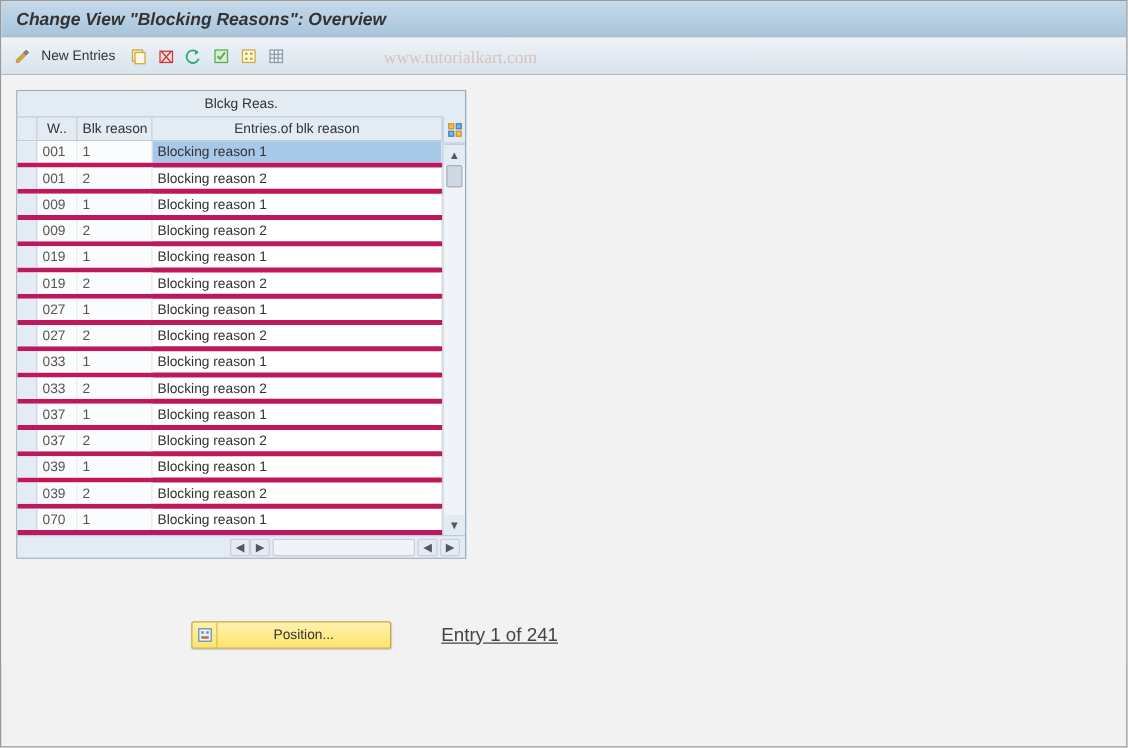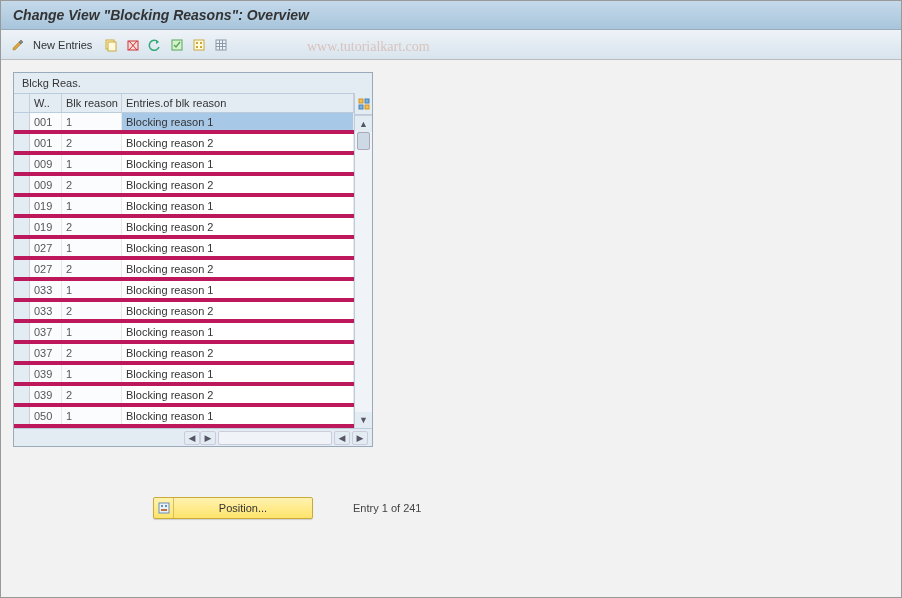--- a/index.html
+++ b/index.html
@@ -55,20 +55,21 @@
       font-family: Georgia, serif;
       pointer-events: none;
       z-index: 100;
       margin-left: 16px;
     }
     .content { padding: 12px; background: #f2f2f2; }
     .table-container {
       border: 1px solid #9ab;
       background: #e4ecf3;
       width: 360px;
+      text-align: center;
     }
     .table-title {
       background: #e4ecf3;
       padding: 4px 8px;
       font-size: 11px;
       color: #333;
     }
     .grid-wrap { display: flex; }
     .grid-main { flex: 1; }
     .grid-header {
@@ -176,21 +177,21 @@
       box-shadow: 0 1px 1px rgba(0,0,0,0.15);
     }
     .position-btn .pbicon{
       width:20px;height:100%;
       display:flex;align-items:center;justify-content:center;
       border-right:1px solid #d8bf5a;
     }
     .position-btn .pblabel{
       flex:1;text-align:center;color:#333;font-size:11px;
     }
-    .entry-info { color:#444; font-size:11px; }
+    .entry-info { color:#444; font-size:15px;text-decoration:underline; }
     svg { display:block; }
   </style>
 </head>
 <body>
 
 <div class="title-bar">Change View "Blocking Reasons": Overview</div>
 
 <div class="toolbar">
   <span class="toolbar-icon">
     <svg width="14" height="14">
@@ -336,21 +337,21 @@
               <div class="grid-cell col-desc">Blocking reason 1</div>
             </div>
             <div class="grid-row">
               <div class="grid-cell col-sel"></div>
               <div class="grid-cell col-w">039</div>
               <div class="grid-cell col-blk">2</div>
               <div class="grid-cell col-desc">Blocking reason 2</div>
             </div>
             <div class="grid-row">
               <div class="grid-cell col-sel"></div>
-              <div class="grid-cell col-w">050</div>
+              <div class="grid-cell col-w">070</div>
               <div class="grid-cell col-blk">1</div>
               <div class="grid-cell col-desc">Blocking reason 1</div>
             </div>
           </div>
       </div>
       <div class="right-hdr">
         <div class="right-hdr-top">
           <svg width="12" height="12">
               <rect x="1" y="1" width="4" height="4" fill="#f7c04a" stroke="#c9932a"></rect>
               <rect x="7" y="1" width="4" height="4" fill="#7bb0e0" stroke="#4a80b0"></rect>

